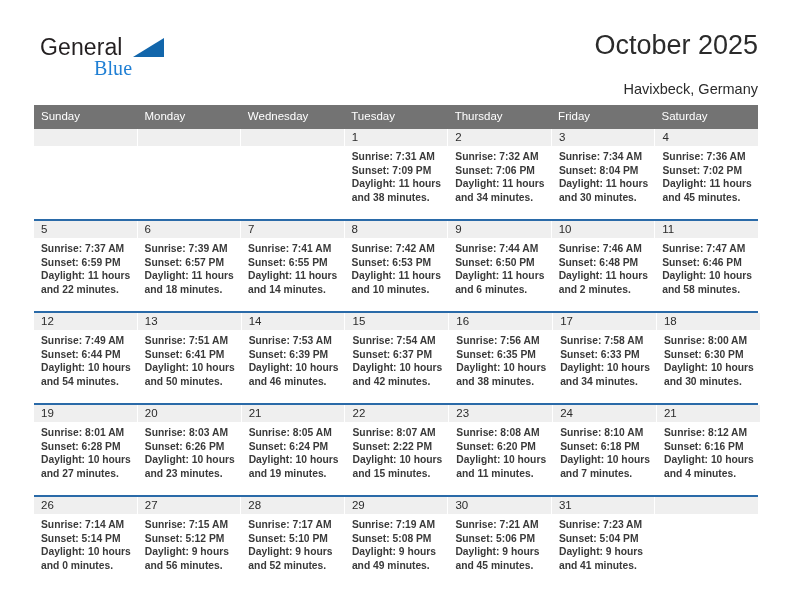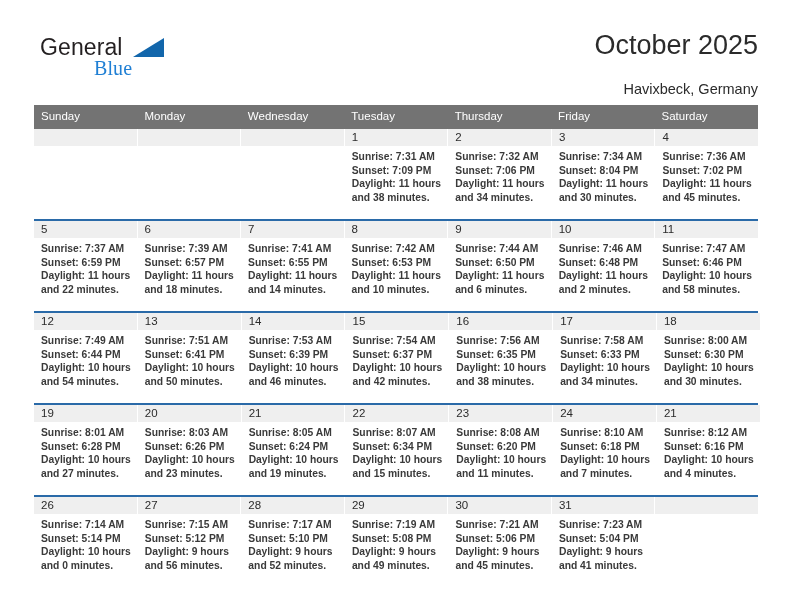--- a/index.html
+++ b/index.html
@@ -403,21 +403,21 @@
               <div>Sunrise: 8:05 AM</div>
               <div>Sunset: 6:24 PM</div>
               <div>Daylight: 10 hours</div>
               <div>and 19 minutes.</div>
             </div>
           </div>
           <div class="day-cell">
             <div class="day-num-band">22</div>
             <div class="day-body">
               <div>Sunrise: 8:07 AM</div>
-              <div>Sunset: 6:34 PM</div>
+              <div>Sunset: 2:22 PM</div>
               <div>Daylight: 10 hours</div>
               <div>and 15 minutes.</div>
             </div>
           </div>
           <div class="day-cell">
             <div class="day-num-band">23</div>
             <div class="day-body">
               <div>Sunrise: 8:08 AM</div>
               <div>Sunset: 6:20 PM</div>
               <div>Daylight: 10 hours</div>

